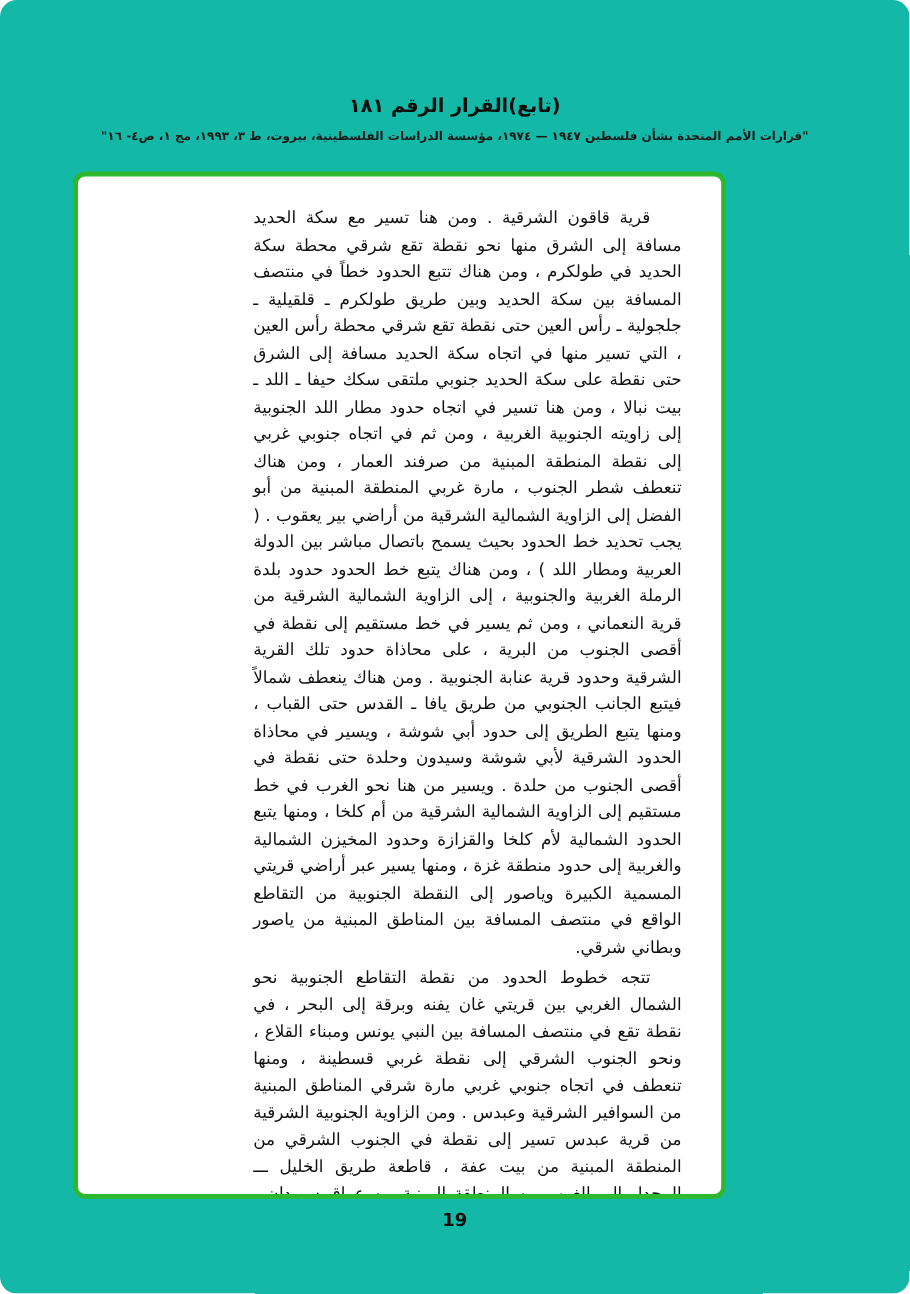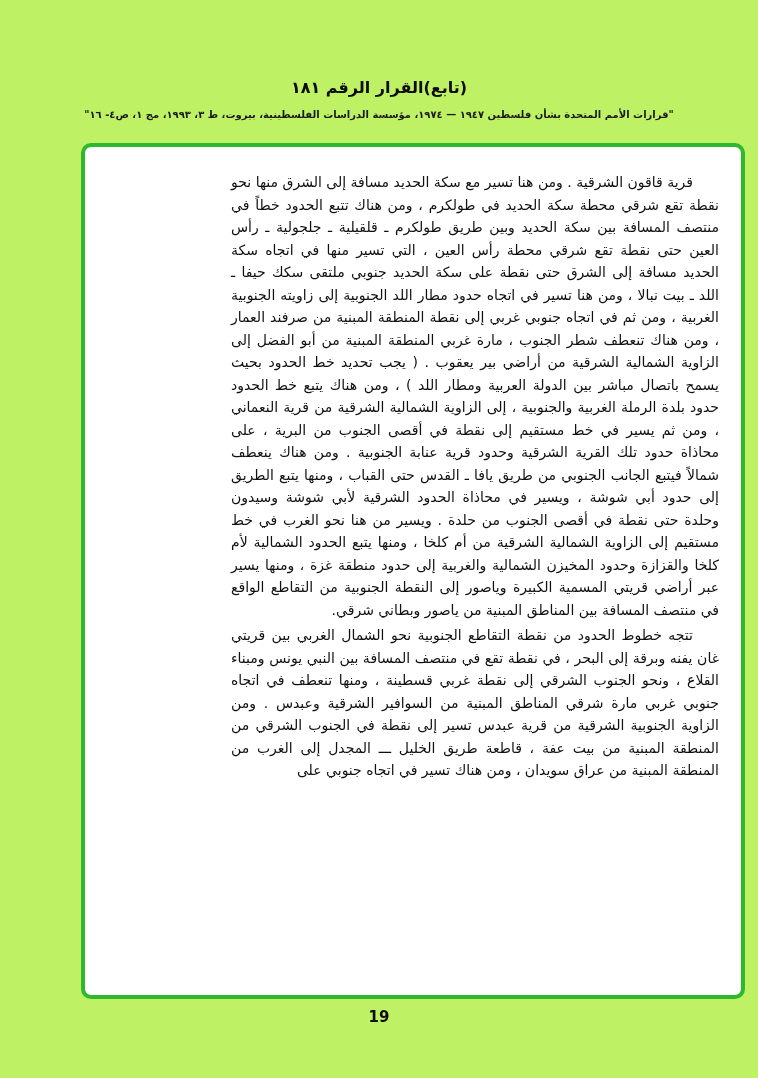--- a/index.html
+++ b/index.html
@@ -8,21 +8,22 @@
     width: 758px;
     height: 1078px;
     position: relative;
     font-family: "DejaVu Sans", sans-serif;
     color: #111111;
     overflow: hidden;
   }
   .page {
     position: absolute;
     inset: 0;
-    background: #bef264;
+    background: #14b8a6;
+    border-radius: 14px;
   }
   .doc-title {
     position: absolute;
     top: 78px;
     left: 0;
     width: 100%;
     text-align: center;
     direction: rtl;
     font-size: 16px;
     font-weight: bold;
@@ -36,27 +37,27 @@
     width: 100%;
     text-align: center;
     direction: rtl;
     font-size: 10px;
     font-weight: bold;
     color: #1a1a1a;
   }
   .content-box {
     position: absolute;
     top: 143px;
-    left: 81px;
-    width: 664px;
+    left: 61px;
+    width: 544px;
     height: 856px;
     background: #ffffff;
     border: 4px solid var(--accent-green, #2eb82e);
     border-radius: 10px;
-    padding: 24px 22px 0 146px;
+    padding: 24px 33px 0 146px;
     overflow: hidden;
   }
   .para {
     direction: rtl;
     text-align: justify;
     text-justify: inter-word;
     font-size: 14px;
     line-height: 22.5px;
     text-indent: 26px;
     color: #101010;

